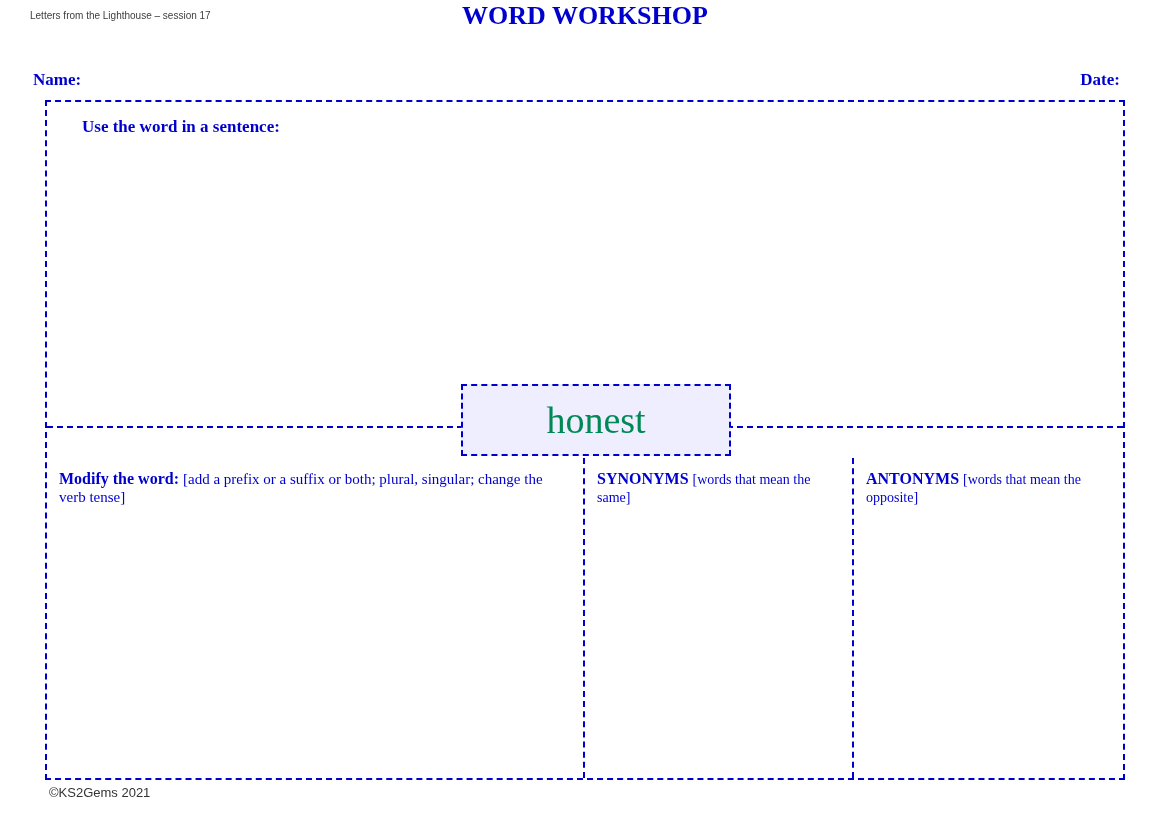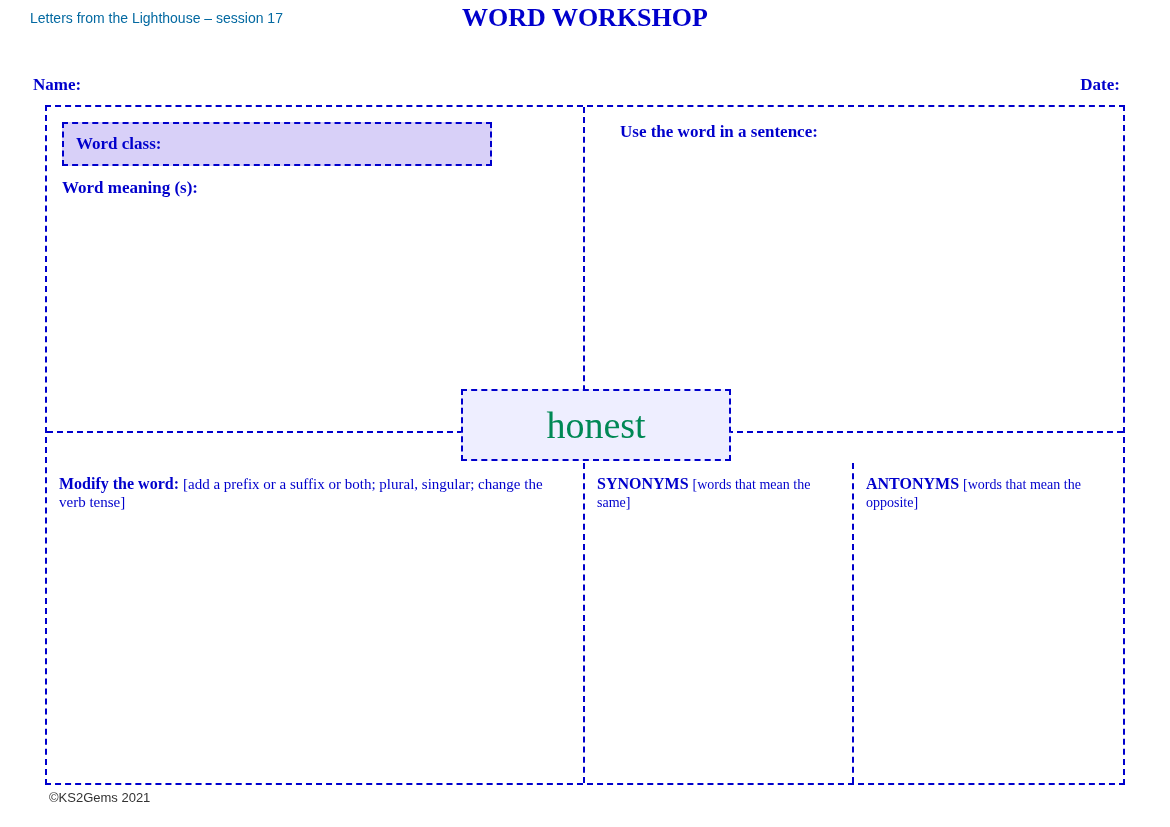--- a/index.html
+++ b/index.html
@@ -19,22 +19,22 @@
 
     .page-header {
       padding: 10px 30px 5px 30px;
       display: flex;
       align-items: center;
       justify-content: space-between;
       position: relative;
     }
 
     .session-title {
-      font-size: 14px;
-      color: #0369a1;
+      font-size: 10px;
+      color: #404040;
       font-family: Arial, sans-serif;
     }
 
     .main-title {
       font-size: 26px;
       font-weight: bold;
       color: #0000cc;
       text-align: center;
       position: absolute;
       left: 50%;
@@ -194,28 +194,20 @@
 
 <div class="name-date-row">
   <span class="name-label">Name:</span>
   <span class="date-label">Date:</span>
 </div>
 
 <div class="main-container">
 
   <div class="top-section">
 
-    <div class="left-panel">
-      <div class="word-class-box">
-        <span class="word-class-label">Word class:</span>
-      </div>
-      <div>
-        <span class="word-meaning-label">Word meaning (s):</span>
-      </div>
-    </div>
 
     <div class="right-panel">
       <span class="use-word-label">Use the word in a sentence:</span>
     </div>
 
     <div class="center-word-box">
       <span class="center-word">honest</span>
     </div>
 
   </div>

